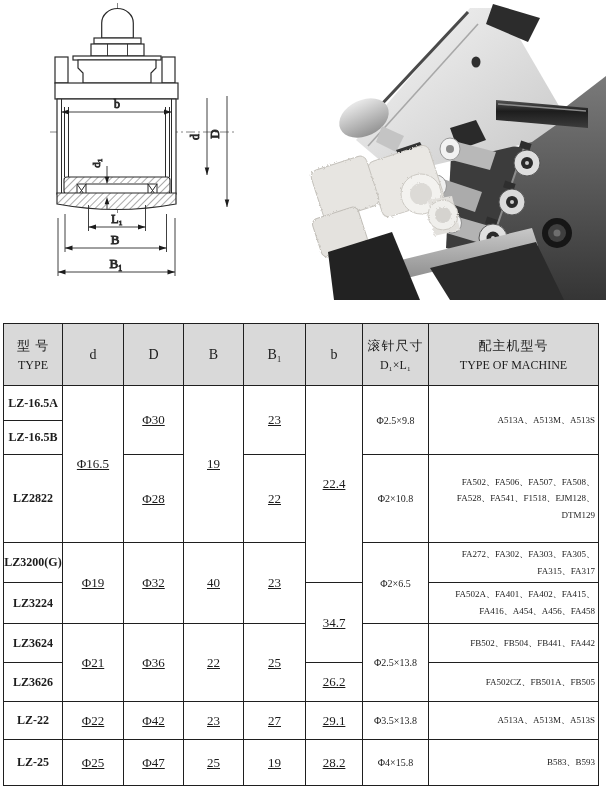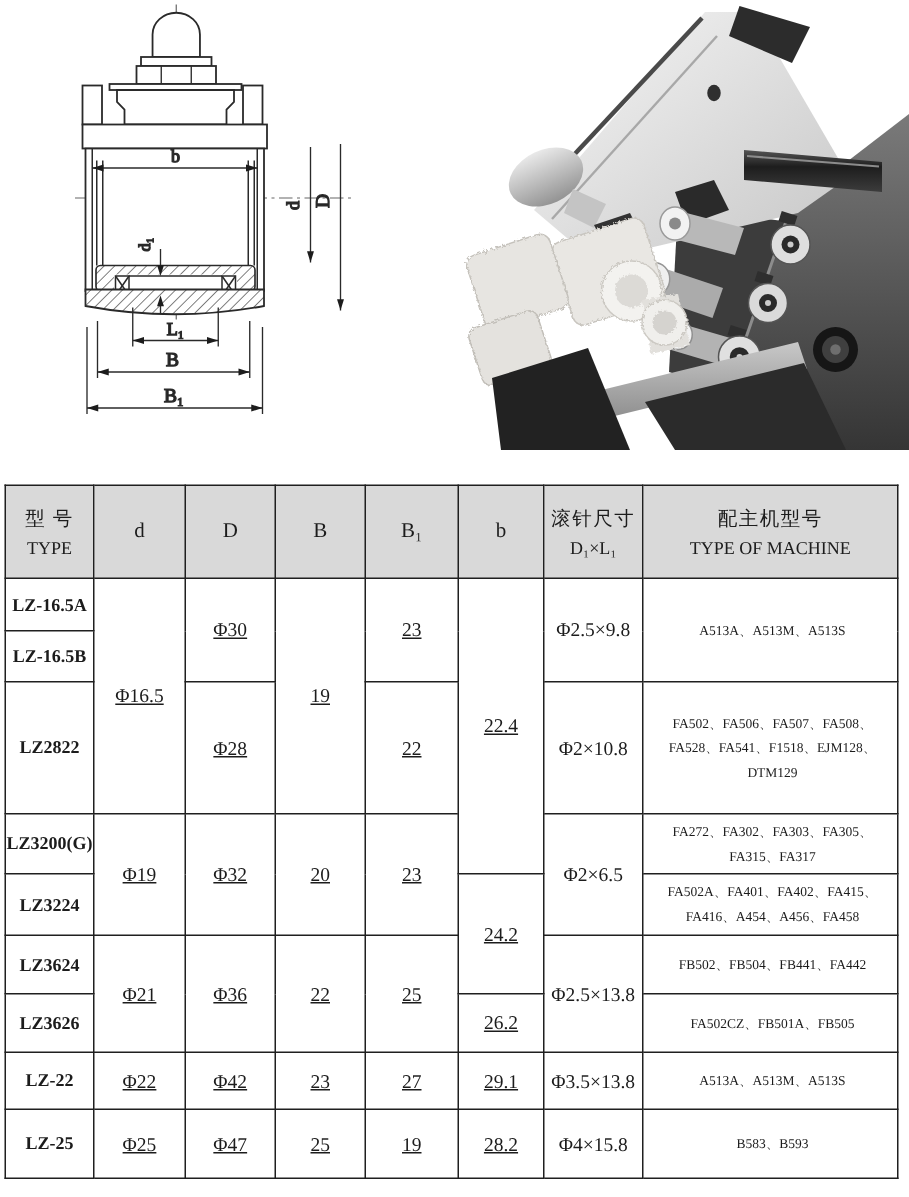--- a/index.html
+++ b/index.html
@@ -10,22 +10,22 @@
   .table-wrap{position:absolute;left:3px;top:323px;width:595px;}
   table{border-collapse:collapse;table-layout:fixed;width:595px;}
   td,th{border:1.5px solid #1f1f1f;text-align:center;vertical-align:middle;
         padding:0;font-weight:normal;overflow:hidden;}
   thead th{background:#d9d9d9;}
   .h-cn{font-size:13px;letter-spacing:1px;line-height:1.6;}
   .h-en{font-size:12px;line-height:1.4;text-align:center;}
   .h-letter{font-size:14px;}
   .c-type{font-size:12px;font-weight:bold;}
   .c-dim{font-size:13px;text-decoration:underline;}
-  .c-pin{font-size:13px;}
-  .c-machine{font-size:9px;text-align:center;padding:2px 3px 2px 6px;line-height:1.85;}
+  .c-pin{font-size:10px;}
+  .c-machine{font-size:9px;text-align:right;padding:2px 3px 2px 6px;line-height:1.85;}
   svg text{font-family:"Liberation Serif","DejaVu Serif",serif;fill:#1c1c1c;}
 </style>
 </head>
 <body>
 
 <div class="drawing">
 <svg viewBox="0 0 230 300" width="230" height="300">
   <defs>
     <pattern id="hatch" patternUnits="userSpaceOnUse" width="5" height="5" patternTransform="rotate(45)">
       <rect width="5" height="5" fill="#ffffff"></rect>
@@ -321,28 +321,28 @@
       <td class="c-type">LZ2822</td>
       <td class="c-dim">Φ28</td>
       <td class="c-dim">22</td>
       <td class="c-pin">Φ2×10.8</td>
       <td class="c-machine">FA502、FA506、FA507、FA508、FA528、FA541、F1518、EJM128、DTM129</td>
     </tr>
     <tr style="height:40px">
       <td class="c-type">LZ3200(G)</td>
       <td class="c-dim" rowspan="2">Φ19</td>
       <td class="c-dim" rowspan="2">Φ32</td>
-      <td class="c-dim" rowspan="2">20</td>
+      <td class="c-dim" rowspan="2">40</td>
       <td class="c-dim" rowspan="2">23</td>
       <td class="c-pin" rowspan="2">Φ2×6.5</td>
       <td class="c-machine">FA272、FA302、FA303、FA305、FA315、FA317</td>
     </tr>
     <tr style="height:41px">
       <td class="c-type">LZ3224</td>
-      <td class="c-dim" rowspan="2">24.2</td>
+      <td class="c-dim" rowspan="2">34.7</td>
       <td class="c-machine">FA502A、FA401、FA402、FA415、FA416、A454、A456、FA458</td>
     </tr>
     <tr style="height:39px">
       <td class="c-type">LZ3624</td>
       <td class="c-dim" rowspan="2">Φ21</td>
       <td class="c-dim" rowspan="2">Φ36</td>
       <td class="c-dim" rowspan="2">22</td>
       <td class="c-dim" rowspan="2">25</td>
       <td class="c-pin" rowspan="2">Φ2.5×13.8</td>
       <td class="c-machine">FB502、FB504、FB441、FA442</td>

